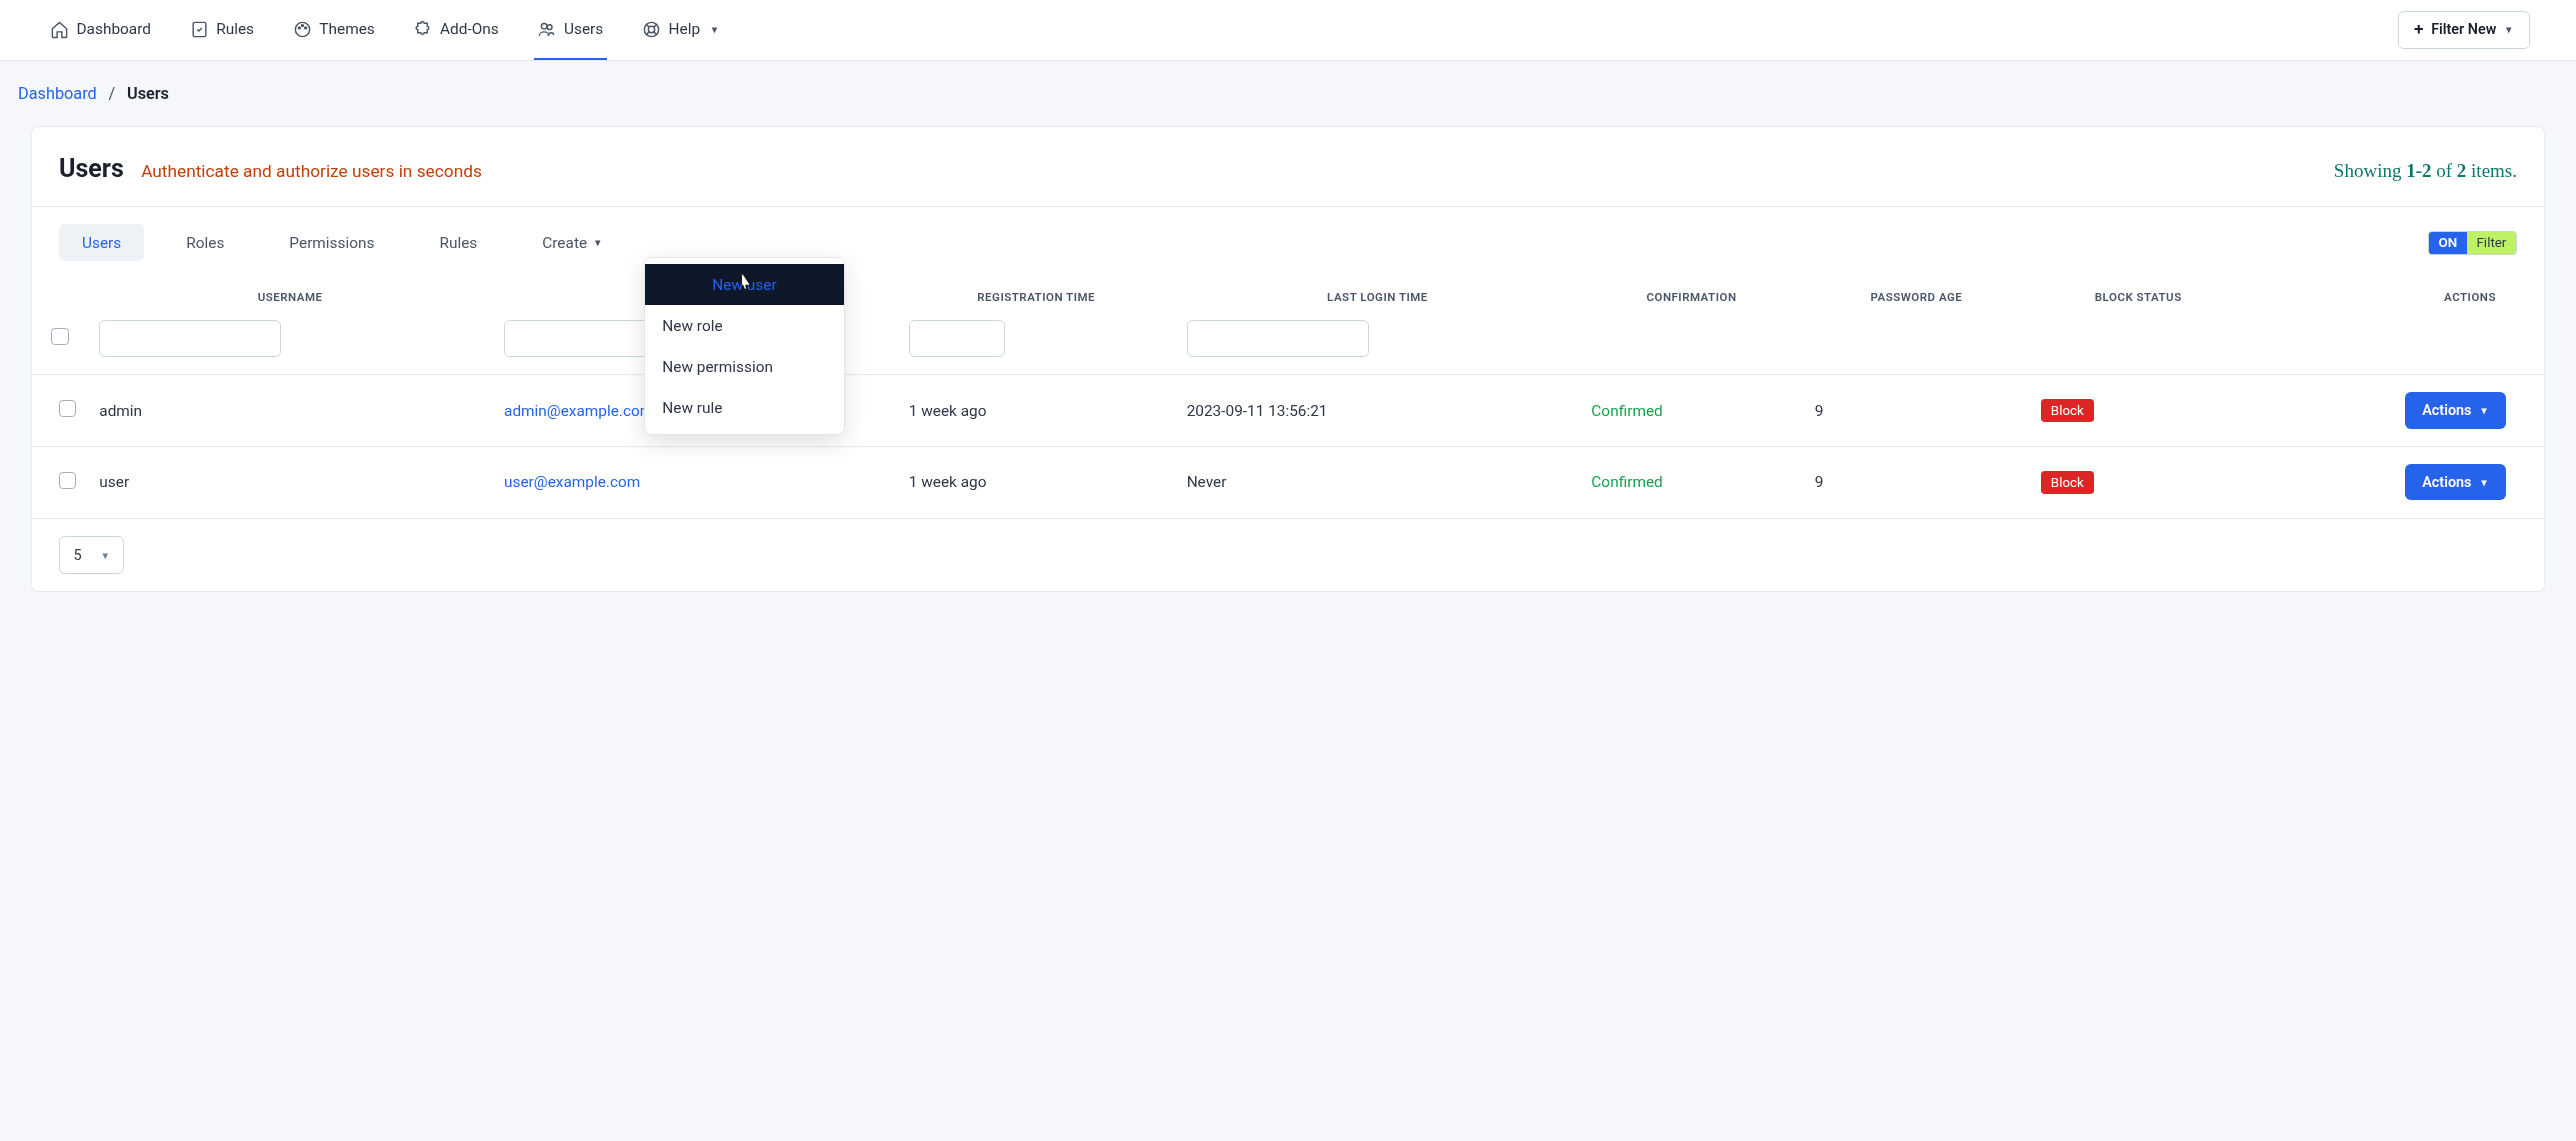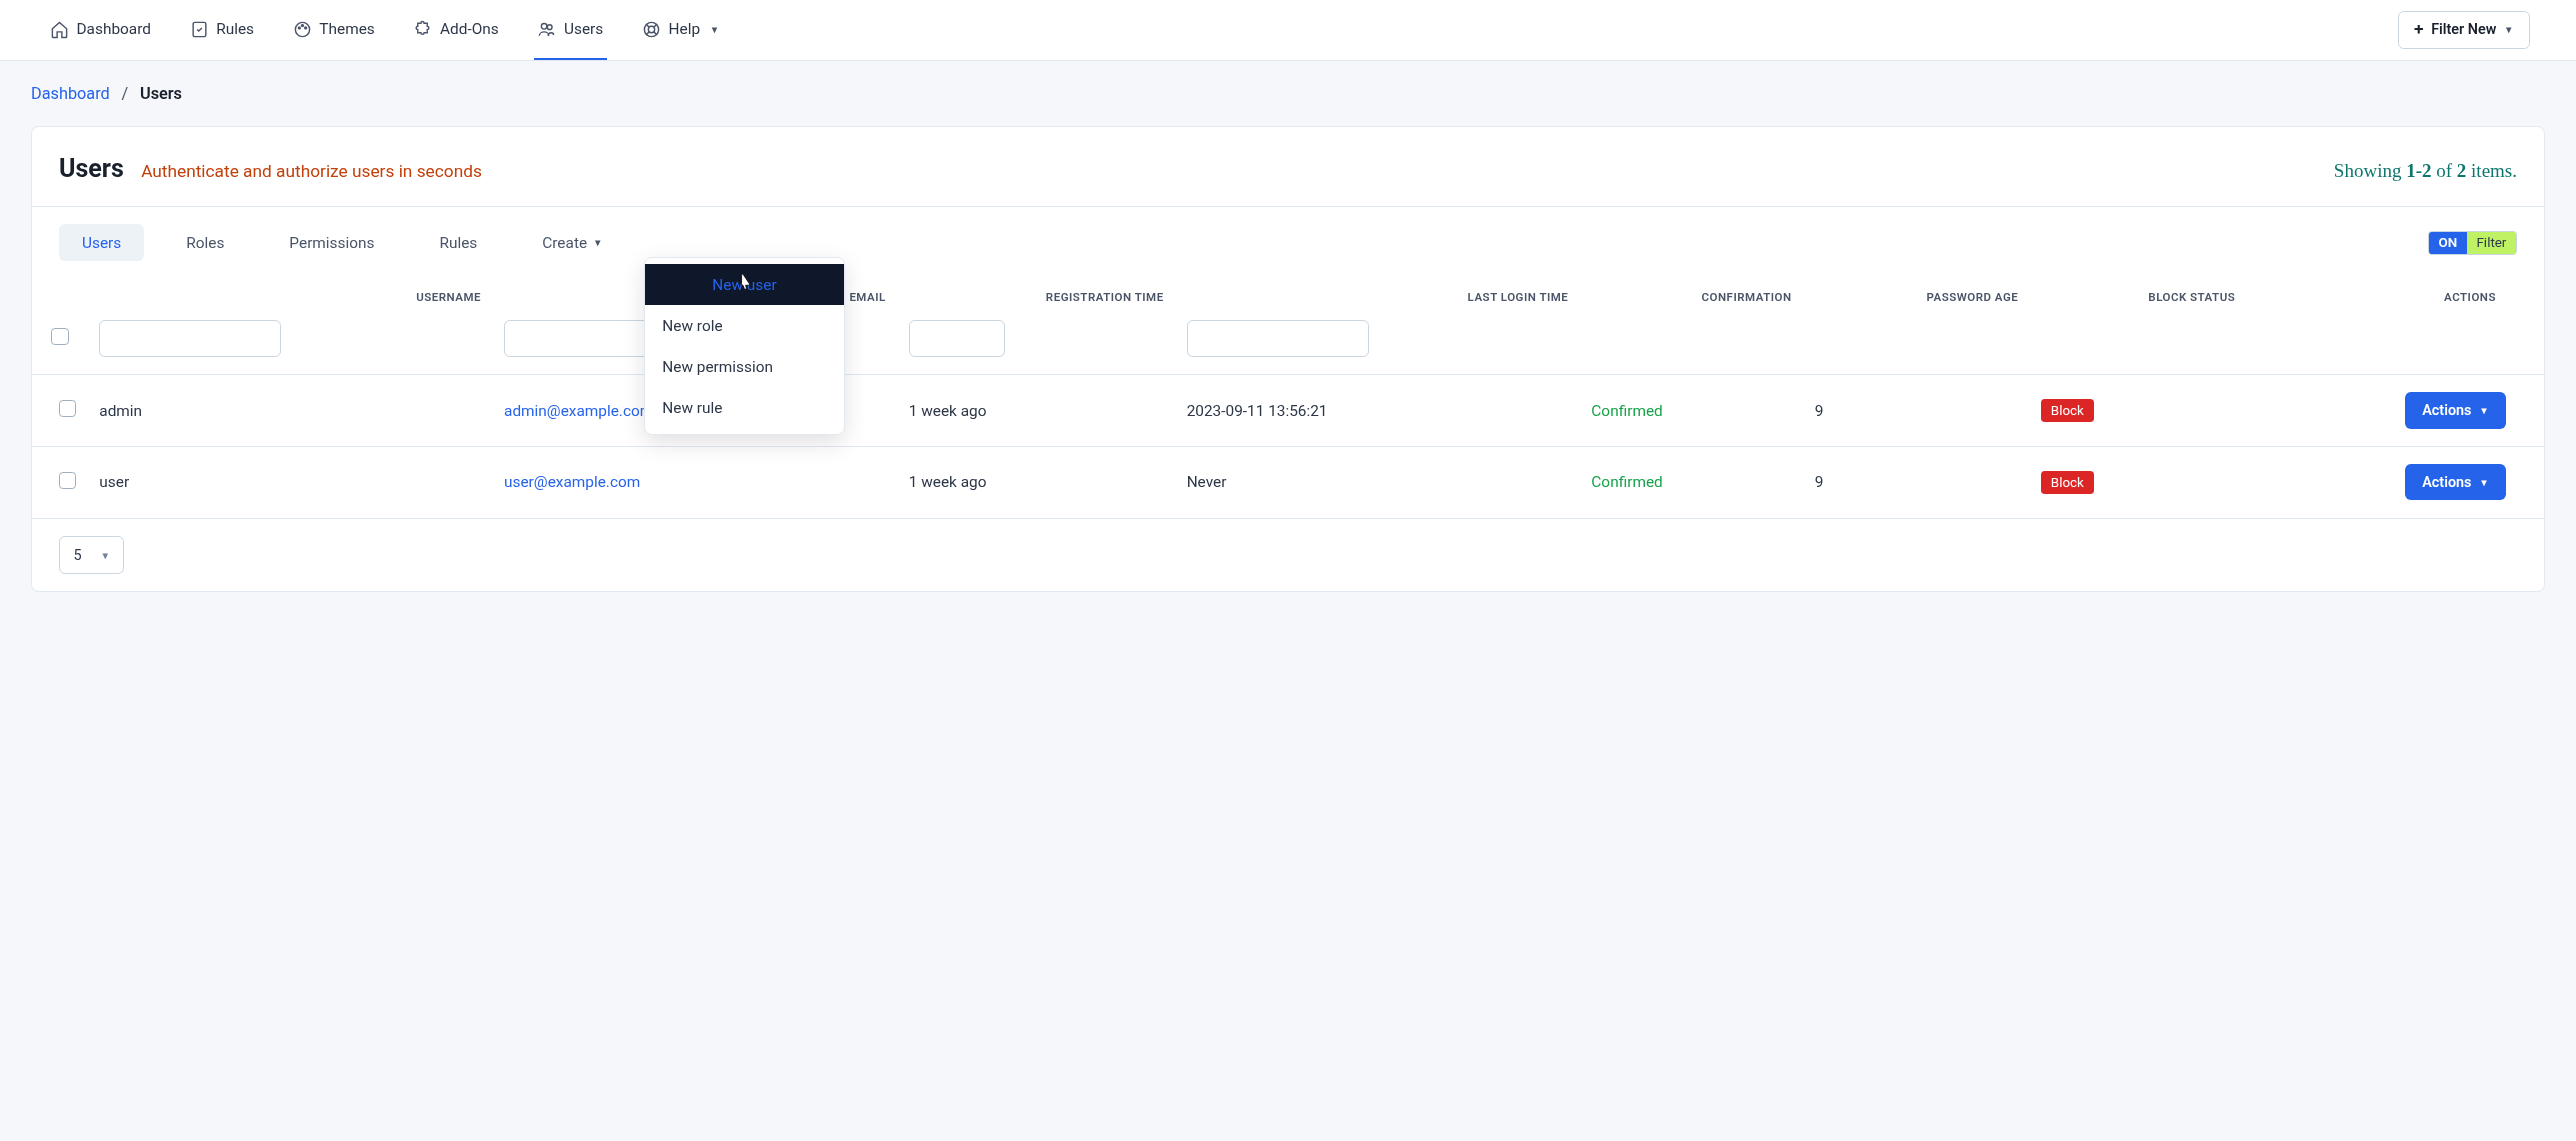--- a/index.html
+++ b/index.html
@@ -10,21 +10,21 @@
 .nav-items { display: flex; align-items: center; gap: 31px; height: 100%; }
 .nav-item { display: flex; align-items: center; gap: 7.7px; color: #2d3748; cursor: pointer; height: 100%; padding: 0 3.8px; border-bottom: 2.9px solid transparent; }
 .nav-item.active { border-bottom-color: #2563eb; color: #2d3748; }
 .nav-item .icon { width: 19px; height: 19px; display: inline-flex; align-items: center; justify-content: center; color: #4a5568; }
 .nav-item .chev { font-size: 9.6px; margin-left: 1.9px; color: #4a5568; }
 .create-new { display: flex; align-items: center; gap: 7.7px; padding: 9.6px 15.4px; border: 1px solid #cbd5e0; border-radius: 5.8px; background: #fff; cursor: pointer; font-size: 14.4px; font-weight: 600; color: #1a202c; }
 .create-new .plus { font-size: 17.3px; line-height: 1; }
 .create-new .chev { font-size: 9.6px; color: #4a5568; }
 
 
-.breadcrumb { padding: 23px 31px; font-size: 16.3px; }
+.breadcrumb { padding: 23px 18px; font-size: 16.3px; }
 .breadcrumb .home { color: #2563eb; cursor: pointer; }
 .breadcrumb .sep { color: #4a5568; margin: 0 7.7px; }
 .breadcrumb .current { color: #1a202c; font-weight: 600; }
 
 
 .card { background: #fff; border: 1px solid #e2e8f0; border-radius: 7.7px; margin: 0 31px 31px 31px; }
 .card-header { display: flex; align-items: baseline; justify-content: space-between; padding: 27px 27px 23px 27px; border-bottom: 1px solid #e2e8f0; }
 .card-header-left { display: flex; align-items: baseline; gap: 17.3px; }
 .card-title { font-size: 25px; font-weight: 700; color: #1a202c; }
 .card-subtitle { font-size: 17.3px; color: #c2410c; }
@@ -44,21 +44,21 @@
 .dropdown-item { padding: 11.5px 17.3px; color: #2d3748; cursor: pointer; font-size: 15.4px; }
 .dropdown-item.hover { background: #0f172a; color: #2563eb; text-align: center; }
 
 
 .filter-toggle { display: flex; align-items: center; border: 1px solid #cbd5e0; border-radius: 3.8px; overflow: hidden; font-size: 13.4px; }
 .filter-on { background: #2563eb; color: #fff; padding: 3.8px 9.6px; font-weight: 600; }
 .filter-label { background: #bef264; color: #2d3748; padding: 3.8px 9.6px; }
 
 
 .table { width: 100%; border-collapse: collapse; }
-.table th { text-align: right; font-size: 11.5px; font-weight: 600; letter-spacing: 0.5px; color: #4a5568; padding: 11.5px 11.5px 7.7px 11.5px; }
+.table th { text-align: center; font-size: 11.5px; font-weight: 600; letter-spacing: 0.5px; color: #4a5568; padding: 11.5px 11.5px 7.7px 11.5px; }
 .table td { padding: 17.3px 11.5px; border-top: 1px solid #e2e8f0; vertical-align: middle; font-size: 15.4px; }
 .table .first-col { width: 48px; text-align: center; padding-left: 27px; }
 .table .filter-row td { padding: 7.7px 11.5px 17.3px 11.5px; border-top: none; }
 .table .filter-row input { width: 182px; padding: 9.6px 11.5px; border: 1px solid #cbd5e0; border-radius: 5.8px; font-size: 14.4px; }
 .table .filter-row .small input { width: 96px; margin-right: 7.7px; }
 .checkbox { width: 17.3px; height: 17.3px; border: 1.9px solid #a0aec0; border-radius: 3.8px; display: inline-block; cursor: pointer; }
 .link { color: #2563eb; cursor: pointer; }
 .confirmed { color: #16a34a; }
 .badge-block { background: #dc2626; color: #fff; padding: 3.8px 9.6px; border-radius: 3.8px; font-size: 13.4px; display: inline-block; }
 .btn-actions { background: #2563eb; color: #fff; padding: 9.6px 17.3px; border-radius: 5.8px; font-size: 14.4px; font-weight: 600; display: inline-flex; align-items: center; gap: 7.7px; cursor: pointer; }

